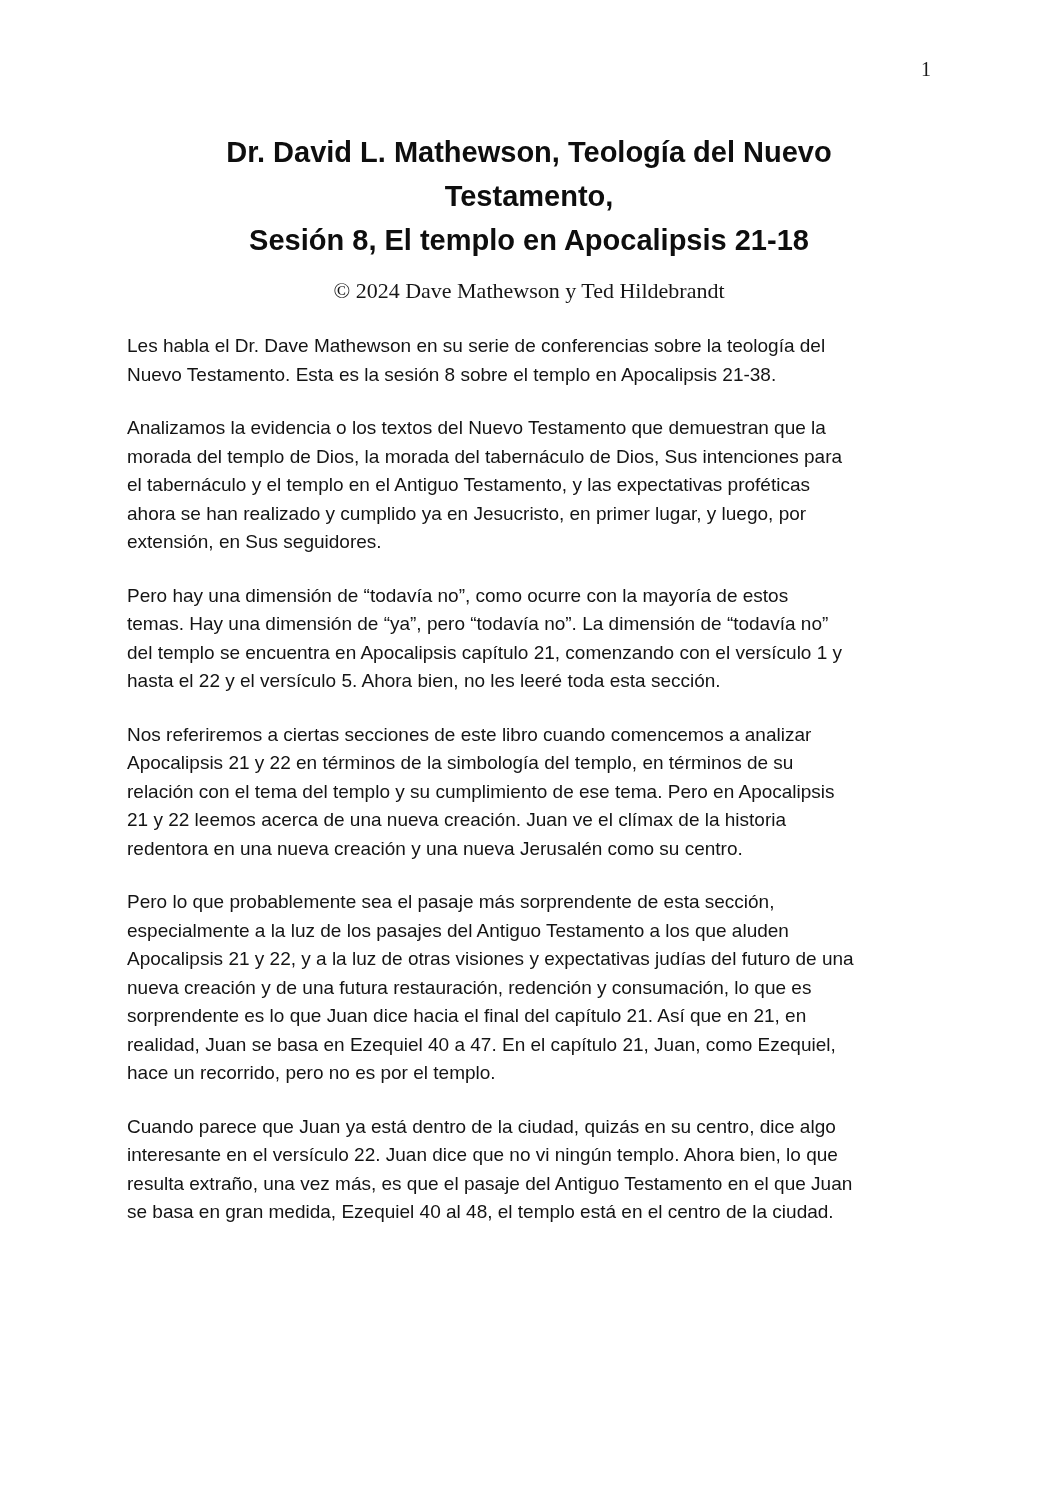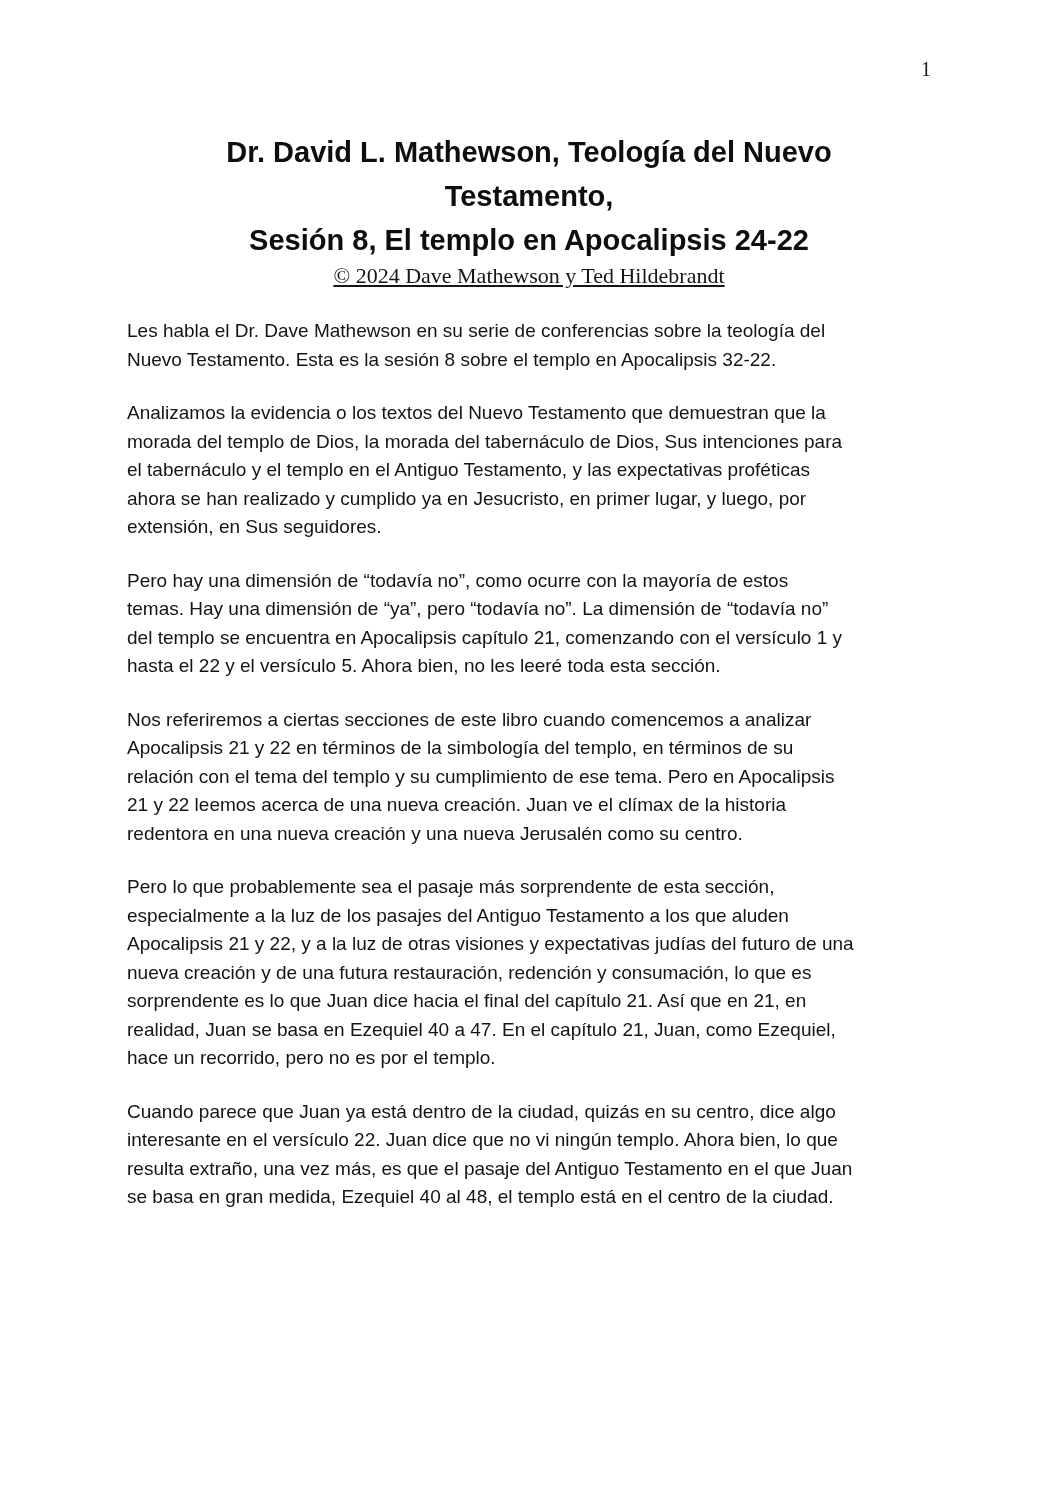--- a/index.html
+++ b/index.html
@@ -35,23 +35,22 @@
     line-height: 44px;
     text-align: center;
     white-space: pre-line;
     color: #0e0e0e;
   }
   .copyright {
     font-family: "Liberation Serif", serif;
     font-size: 22px;
     line-height: 28px;
     text-align: center;
-    margin: 0 0 27px 0;
+    margin: 15px 0 27px 0;
     color: #161616;
-    text-decoration: underline;
   }
   .body-text p {
     font-family: "Liberation Sans", sans-serif;
     font-size: 19px;
     line-height: 28.5px;
     margin: 0 0 25px 0;
     white-space: pre; 
     color: #141414;
   }
 </style>
@@ -59,27 +58,27 @@
 <body>
 
 <div class="page">
 
   <div class="page-number">1</div>
 
   <div class="content">
 
     <h1 class="doc-title">Dr. David L. Mathewson, Teología del Nuevo
 Testamento,
-Sesión 8, El templo en Apocalipsis 24-22</h1>
+Sesión 8, El templo en Apocalipsis 21-18</h1>
 
     <div class="copyright">© 2024 Dave Mathewson y Ted Hildebrandt</div>
 
     <div class="body-text">
       <p>Les habla el Dr. Dave Mathewson en su serie de conferencias sobre la teología del
-Nuevo Testamento. Esta es la sesión 8 sobre el templo en Apocalipsis 32-22.</p>
+Nuevo Testamento. Esta es la sesión 8 sobre el templo en Apocalipsis 21-38.</p>
       <p>Analizamos la evidencia o los textos del Nuevo Testamento que demuestran que la
 morada del templo de Dios, la morada del tabernáculo de Dios, Sus intenciones para
 el tabernáculo y el templo en el Antiguo Testamento, y las expectativas proféticas
 ahora se han realizado y cumplido ya en Jesucristo, en primer lugar, y luego, por
 extensión, en Sus seguidores.</p>
       <p>Pero hay una dimensión de “todavía no”, como ocurre con la mayoría de estos
 temas. Hay una dimensión de “ya”, pero “todavía no”. La dimensión de “todavía no”
 del templo se encuentra en Apocalipsis capítulo 21, comenzando con el versículo 1 y
 hasta el 22 y el versículo 5. Ahora bien, no les leeré toda esta sección.</p>
       <p>Nos referiremos a ciertas secciones de este libro cuando comencemos a analizar

